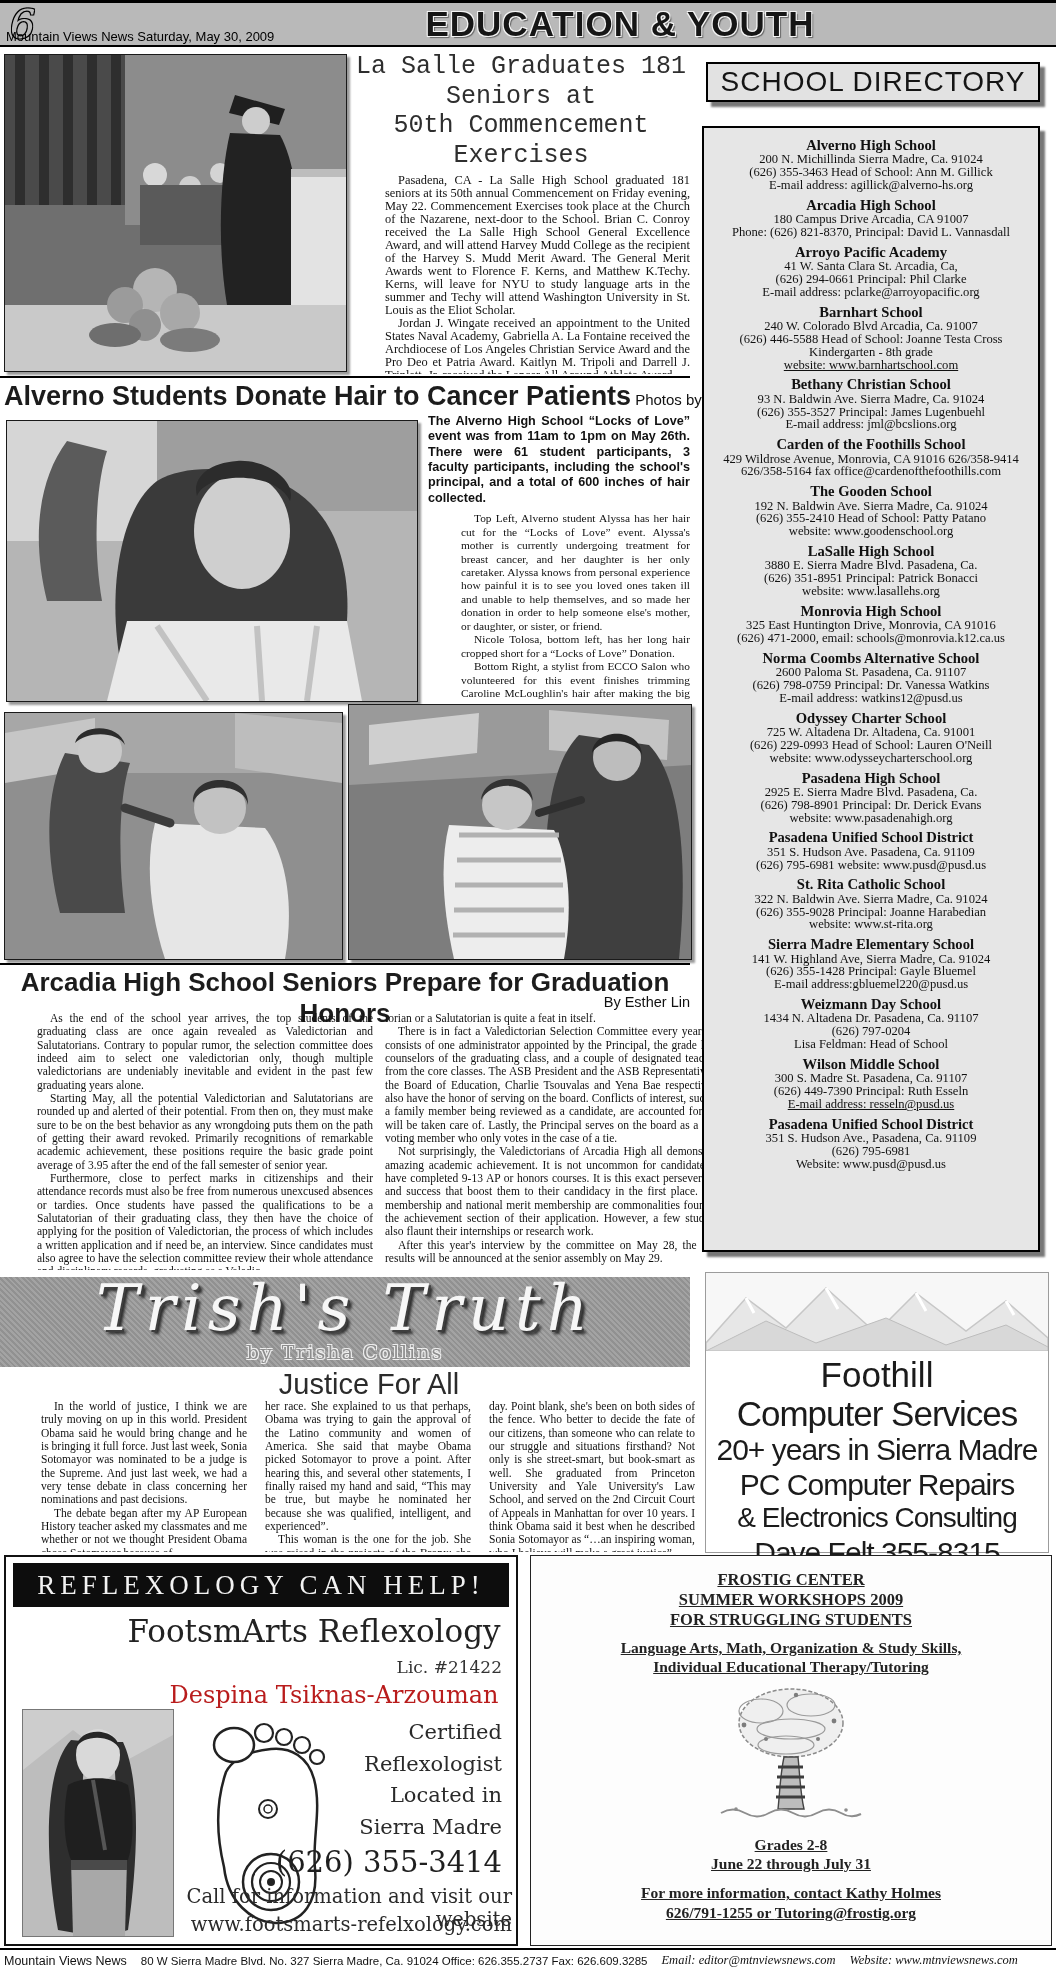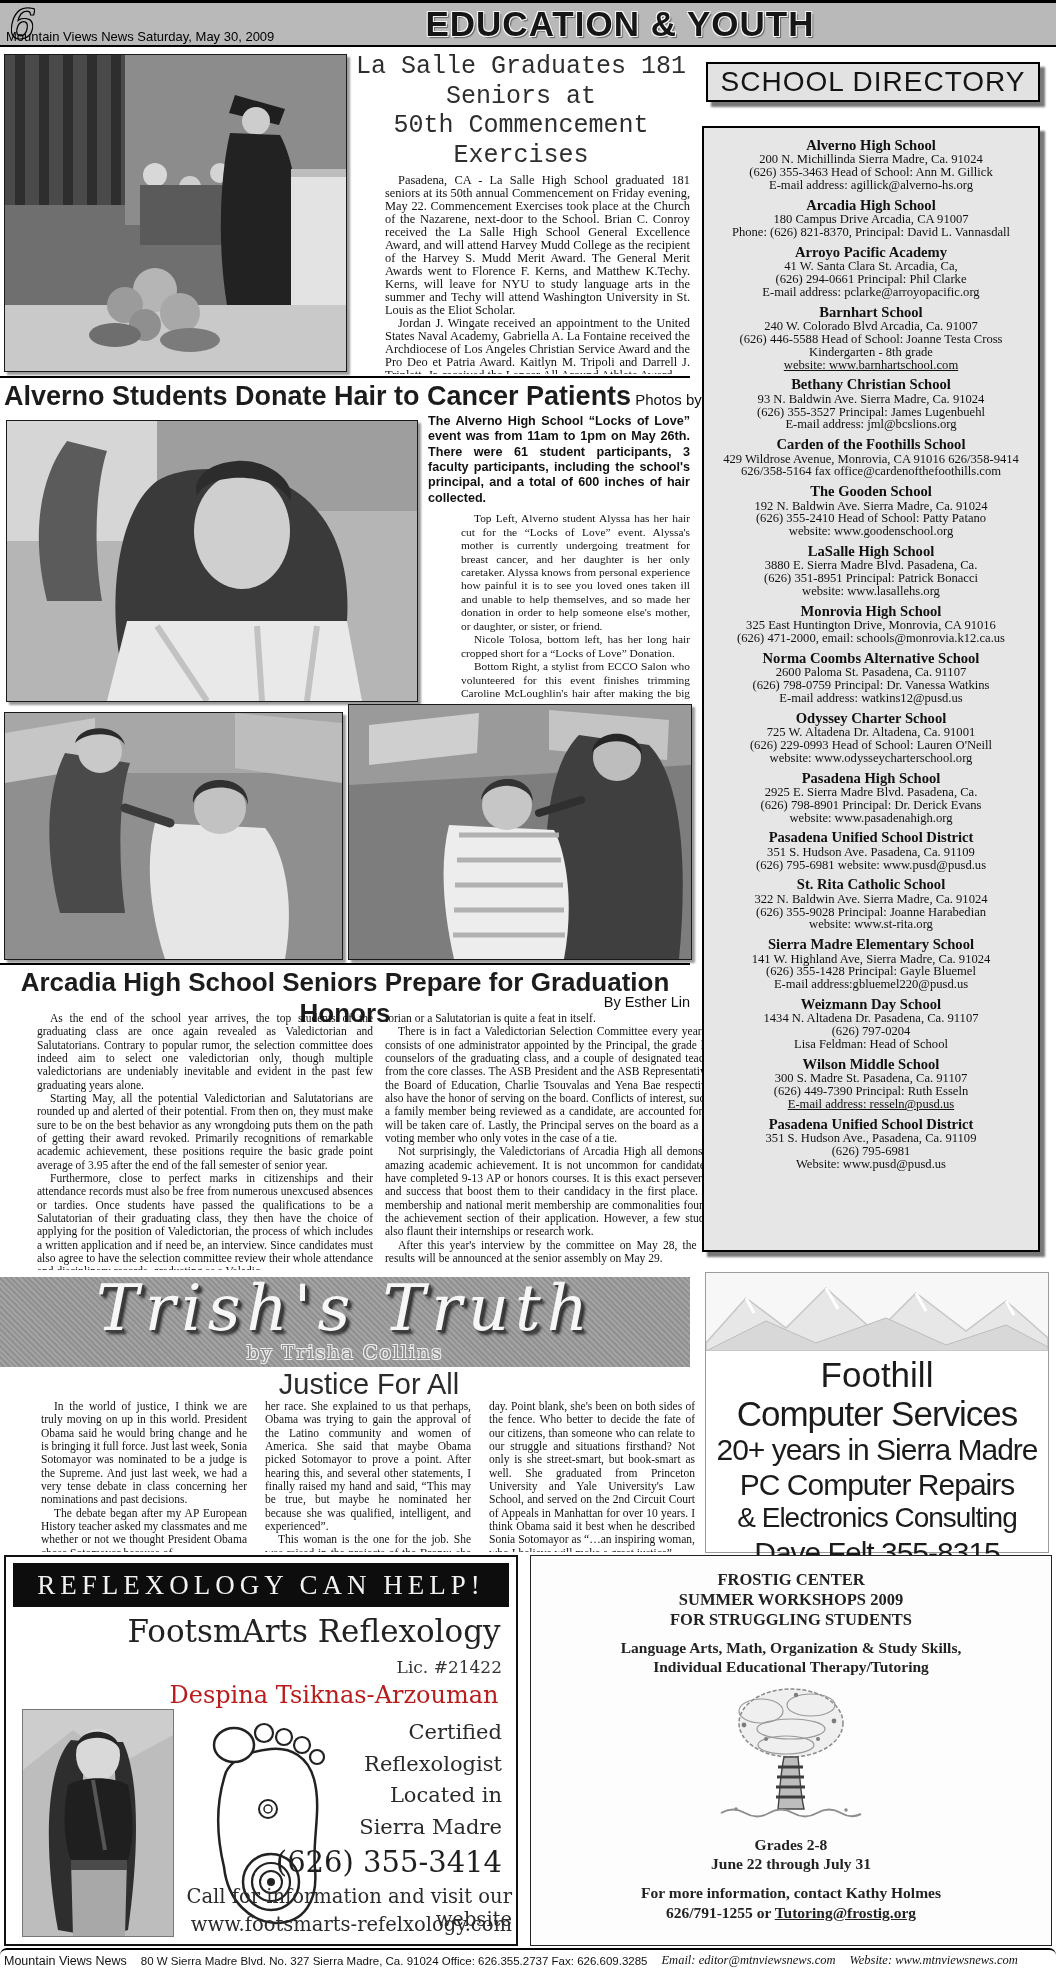--- a/index.html
+++ b/index.html
@@ -89,30 +89,30 @@
       font-family:"DejaVu Serif",serif;font-size:21px;line-height:1.5;color:#2a2a2a;}
   .reflex-phone{position:absolute;right:14px;top:288px;width:260px;text-align:right;
       font-family:"DejaVu Serif",serif;font-size:29px;color:#1f1f1f;}
   .reflex-call{position:absolute;left:160px;top:328px;width:346px;text-align:right;
       font-family:"DejaVu Serif",serif;font-size:19.5px;color:#2a2a2a;}
   .reflex-web{position:absolute;left:160px;top:356px;width:346px;text-align:right;
       font-family:"DejaVu Serif",serif;font-size:19.5px;color:#2a2a2a;}
 
   
   .frostig-box{position:absolute;left:530px;top:1555px;width:522px;height:391px;border:1.5px solid #222;
-      box-sizing:border-box;background:#fdfdfd;text-align:center;font-family:"Liberation Serif",serif;color:#222;}
+      box-sizing:border-box;background:#fdfdfd;text-align:center;font-family:"Liberation Serif",serif;color:#222;text-decoration:underline;}
   .fr-t{font-weight:bold;font-size:16.5px;line-height:1.2;}
   .fr-s{font-weight:bold;font-size:15.5px;line-height:1.2;}
   .fr-b{font-weight:bold;font-size:15.5px;line-height:1.25;}
   .u{text-decoration:underline;}
 
   
   .footer{position:absolute;left:0;top:1948px;width:1056px;height:23px;border-top:2px solid #000;
       box-sizing:border-box;display:flex;align-items:center;gap:14px;padding:0 4px;
-      font-family:"Liberation Sans",sans-serif;font-size:11.5px;white-space:nowrap;border-radius:7px;}
+      font-family:"Liberation Sans",sans-serif;font-size:11.5px;white-space:nowrap;}
   .footer .it{font-family:"Liberation Serif",serif;font-style:italic;font-weight:normal;font-size:12.5px;}
 </style>
 </head>
 <body>
 
 <div class="page">
 
   <div class="header">
     <div class="pageno">6</div>
     <div class="section-title">EDUCATION &amp; YOUTH</div>

